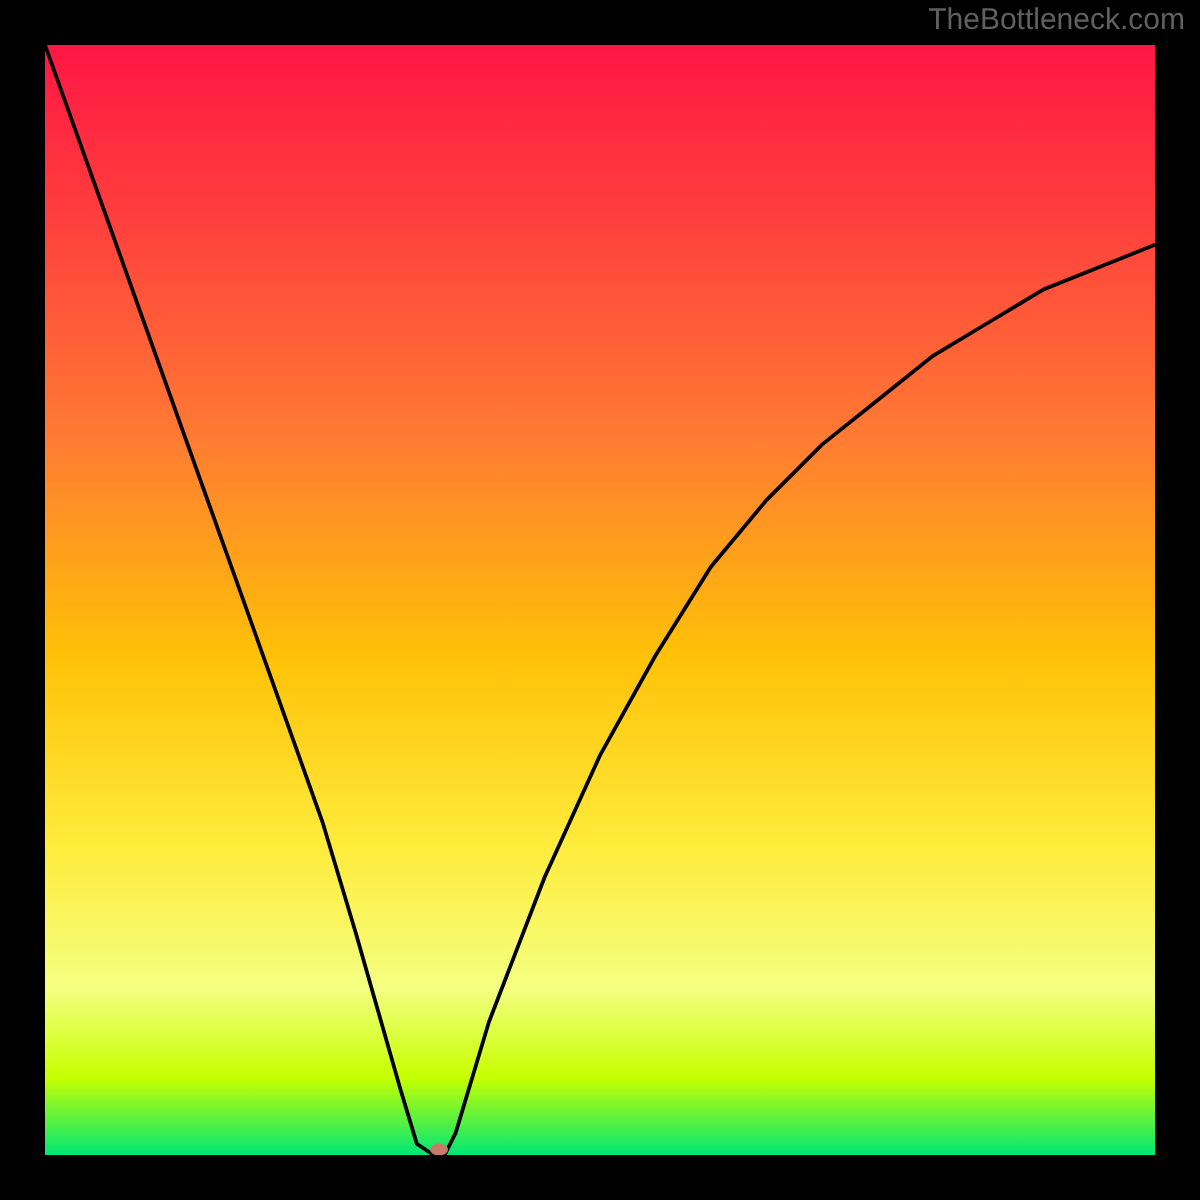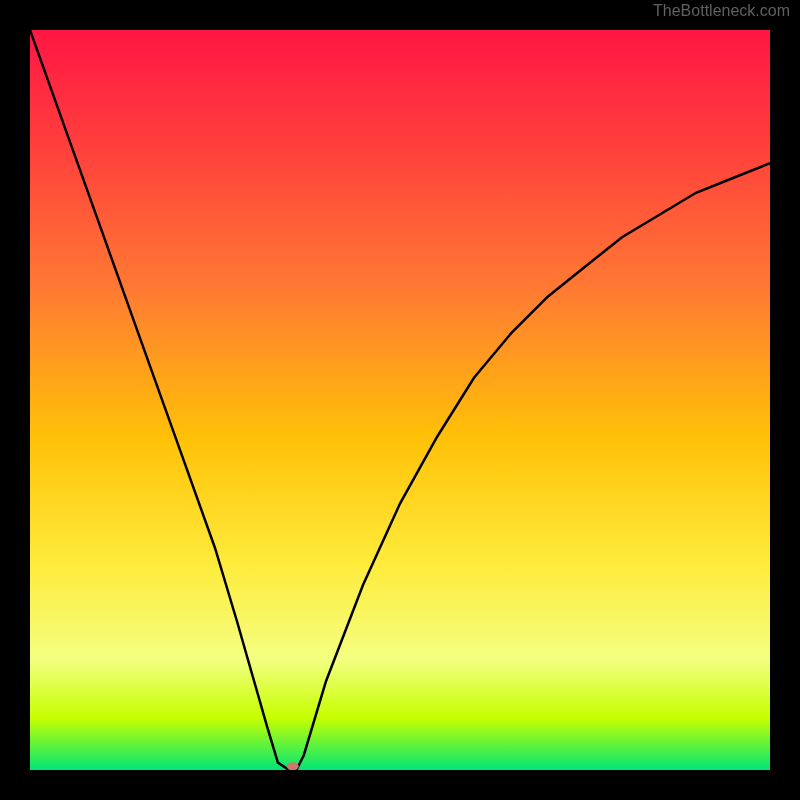--- a/index.html
+++ b/index.html
@@ -8,21 +8,21 @@
     width: 800px;
     height: 800px;
     background: #000;
     position: relative;
     font-family: Arial, Helvetica, sans-serif;
   }
   .watermark {
     position: absolute;
     top: 2px;
     right: 10px;
-    font-size: 16px;
+    font-size: 20px;
     color: #606060;
     font-weight: 500;
     z-index: 10;
   }
   .chart-frame {
     position: absolute;
     top: 30px;
     left: 30px;
     width: 740px;
     height: 740px;

